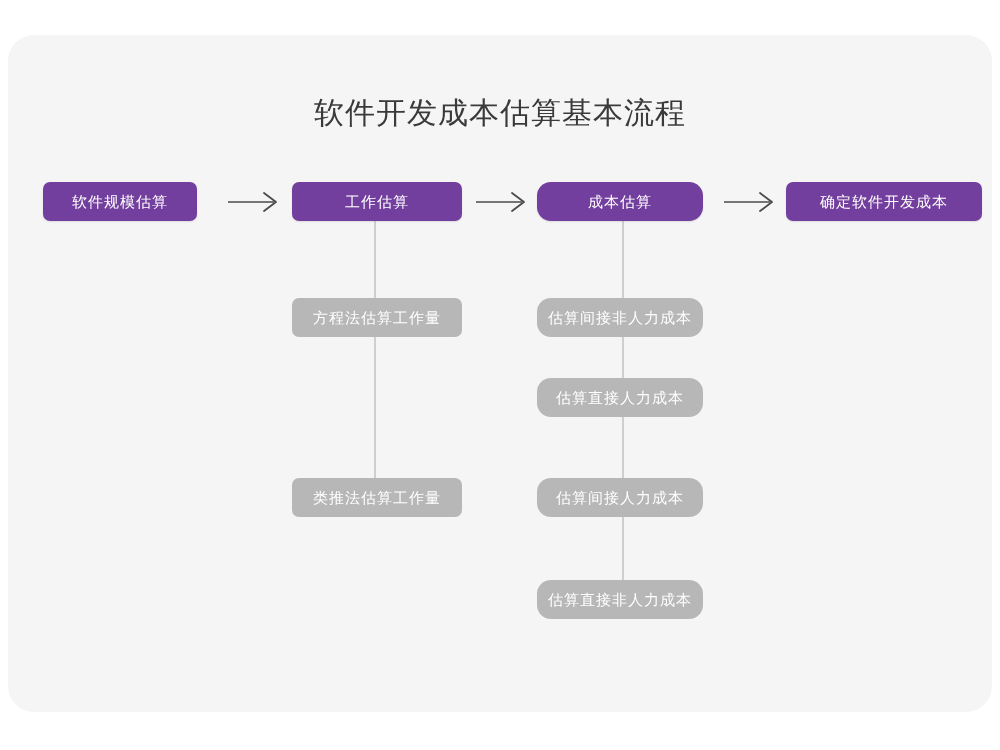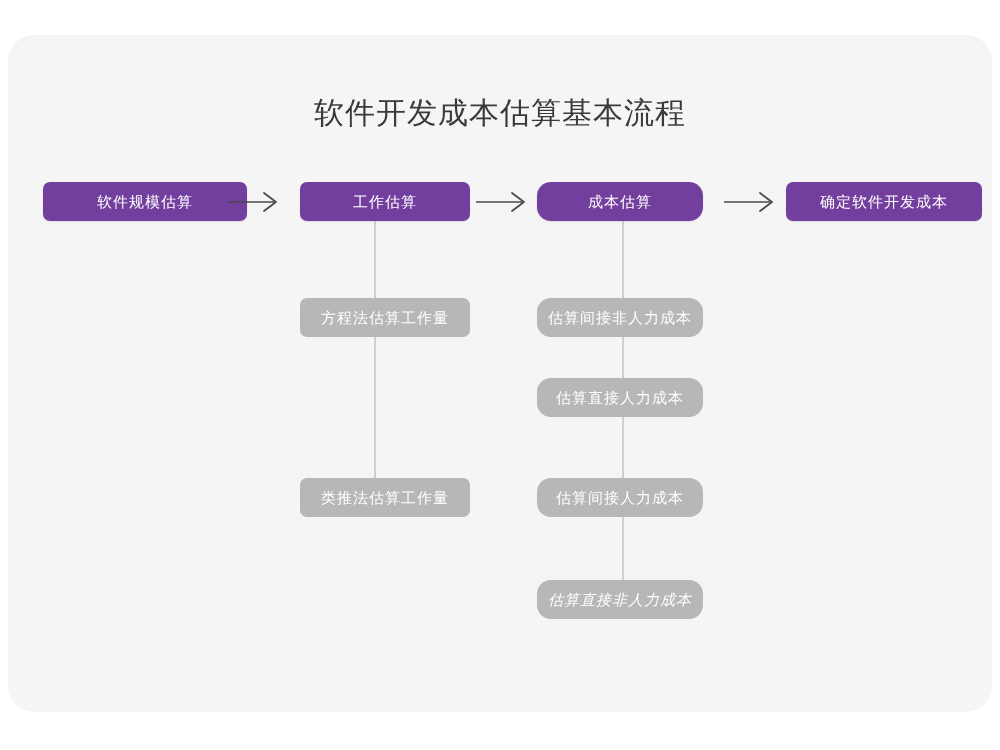--- a/index.html
+++ b/index.html
@@ -85,30 +85,30 @@
   
   .arrow {
     position: absolute;
     top: 186px;
     height: 32px;
     width: 56px;
     color: #4a4a4a;
   }
   .arrow svg { display: block; }
 
-  .col1 { left: 43px;  width: 204px; }
-  .col2 { left: 300px; width: 170px; }
+  .col1 { left: 43px;  width: 154px; }
+  .col2 { left: 292px; width: 170px; }
   .col3 { left: 537px; width: 166px; border-radius: 14px; }
   .col4 { left: 786px; width: 196px; }
 
   .row-stage { top: 182px; }
   .r1 { top: 278px; margin-top: 20px; }
   .r2 { top: 378px; }
   .r3 { top: 478px; }
-  .r4 { top: 580px; font-style: italic; }
+  .r4 { top: 580px; }
 </style>
 </head>
 <body>
 
 <div id="canvas">
 
   <div id="card"></div>
 
   <div id="title">软件开发成本估算基本流程</div>
 

